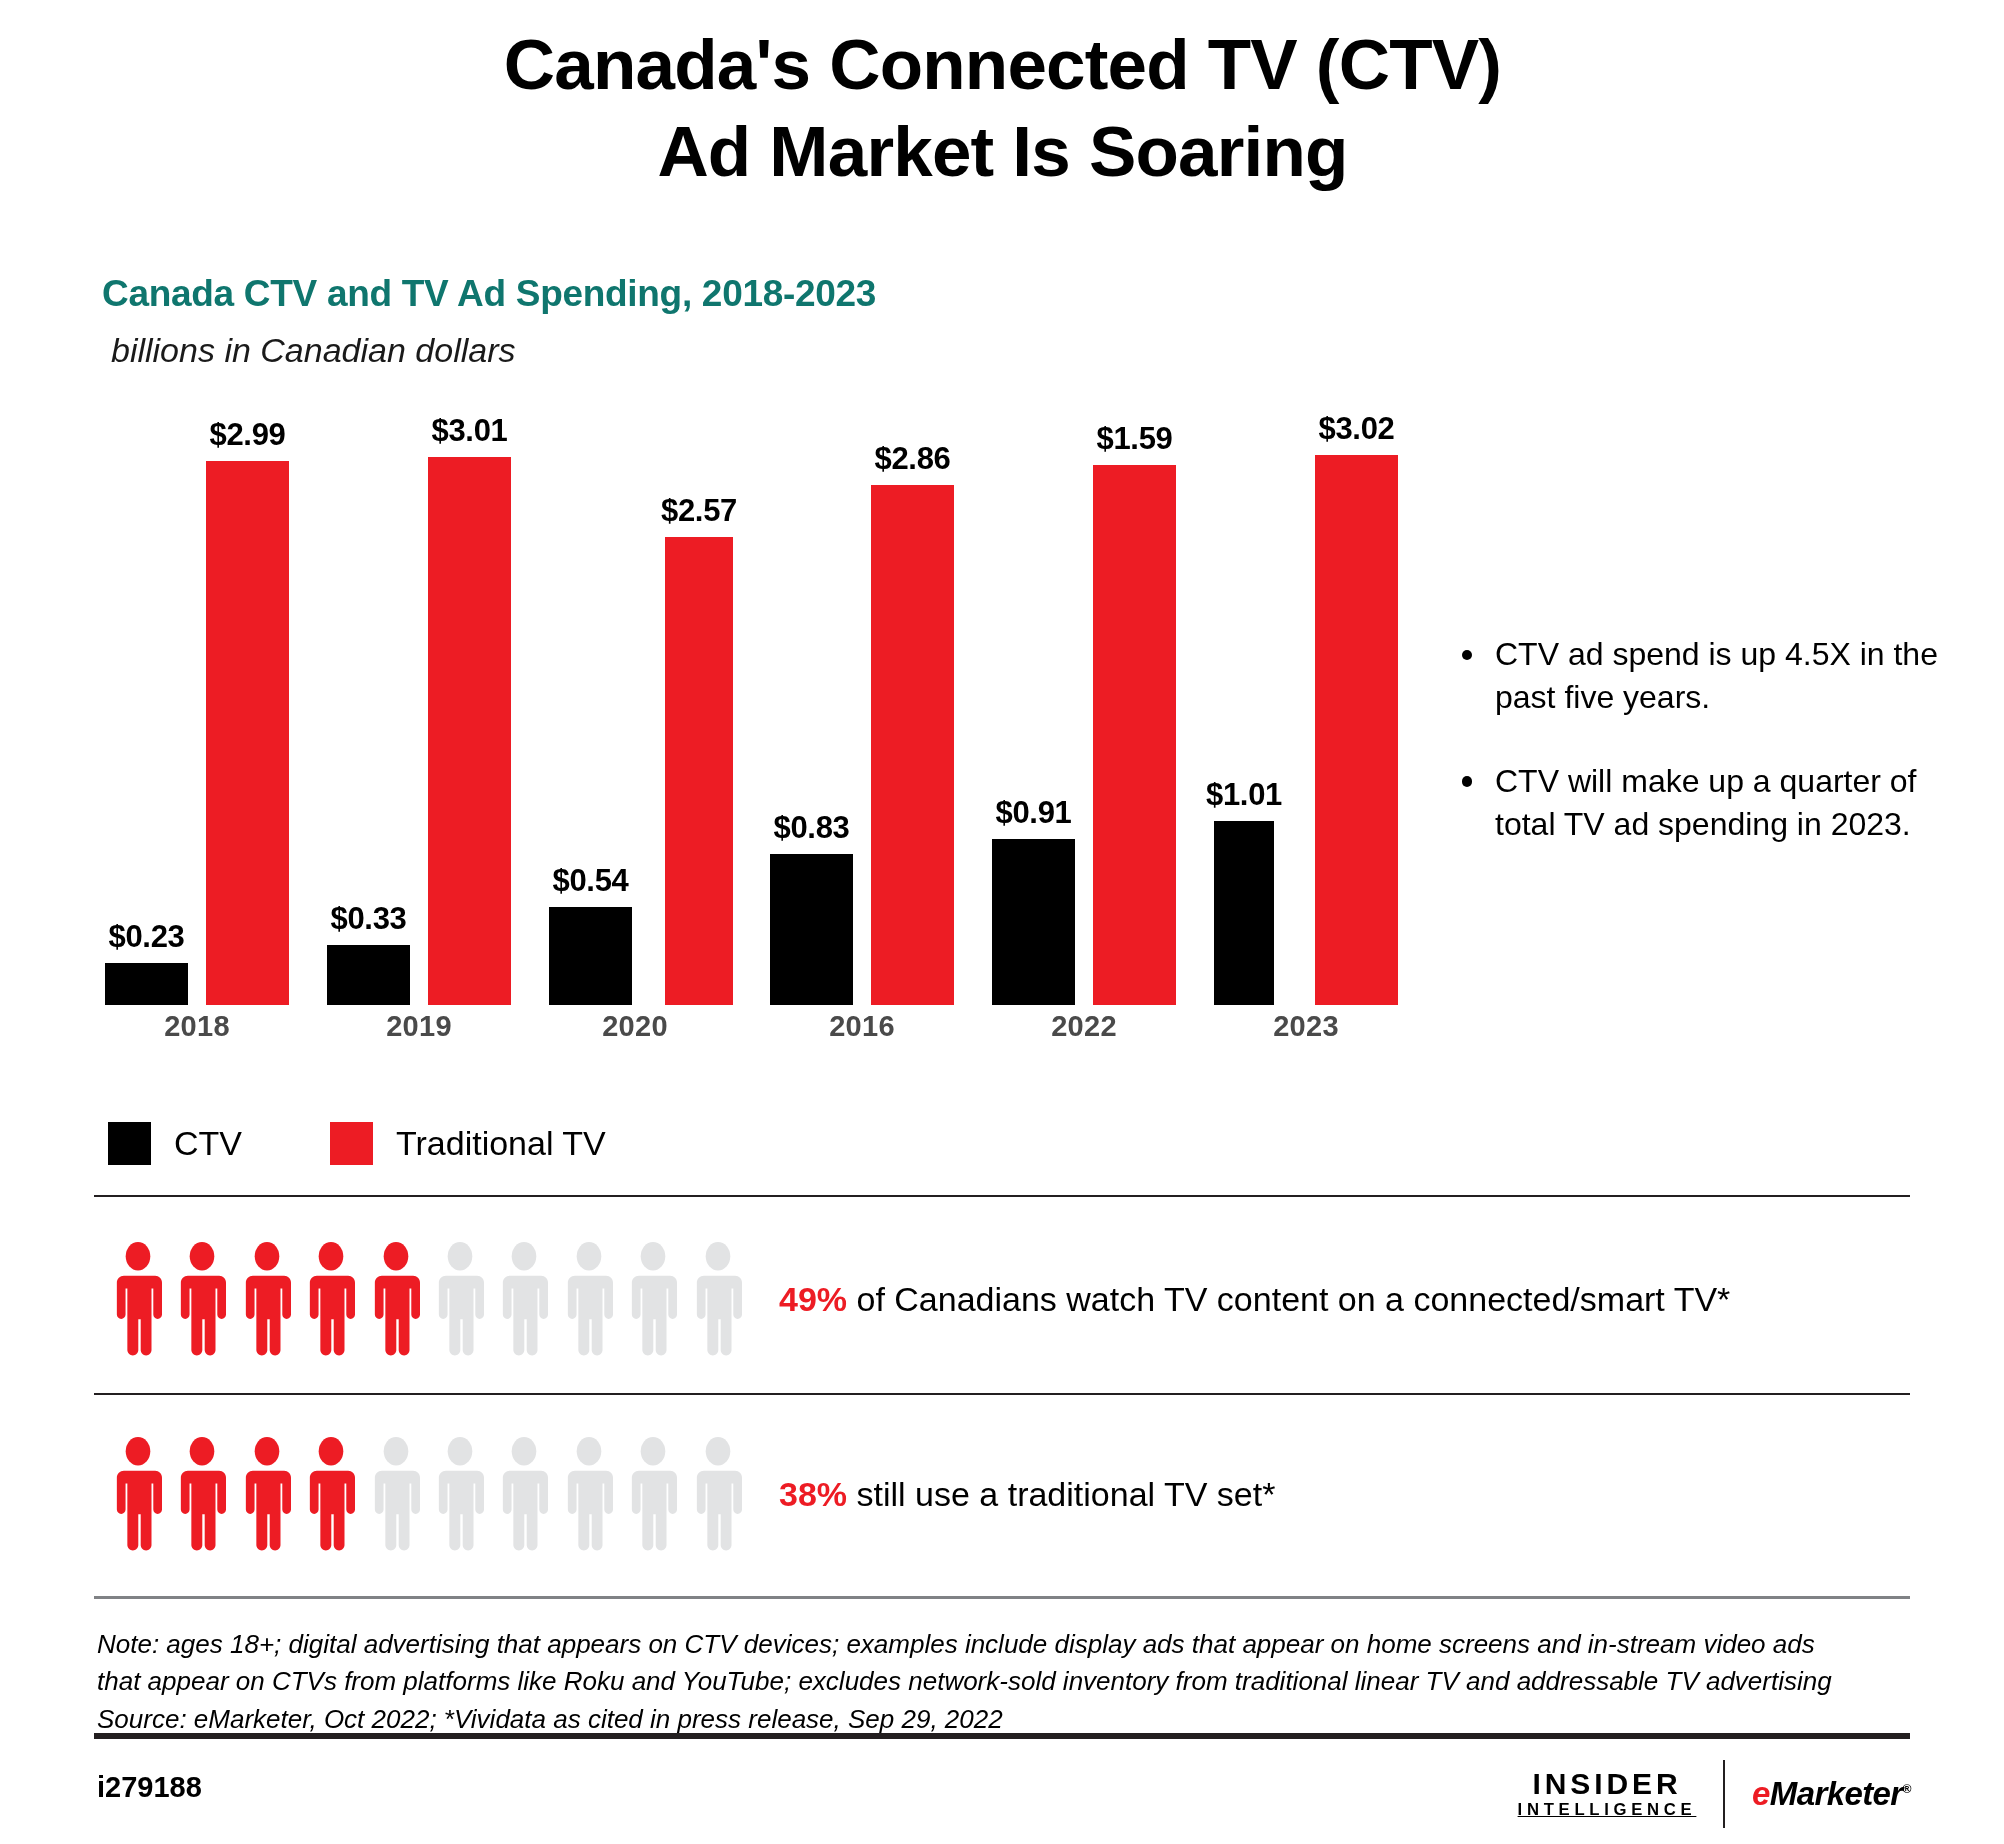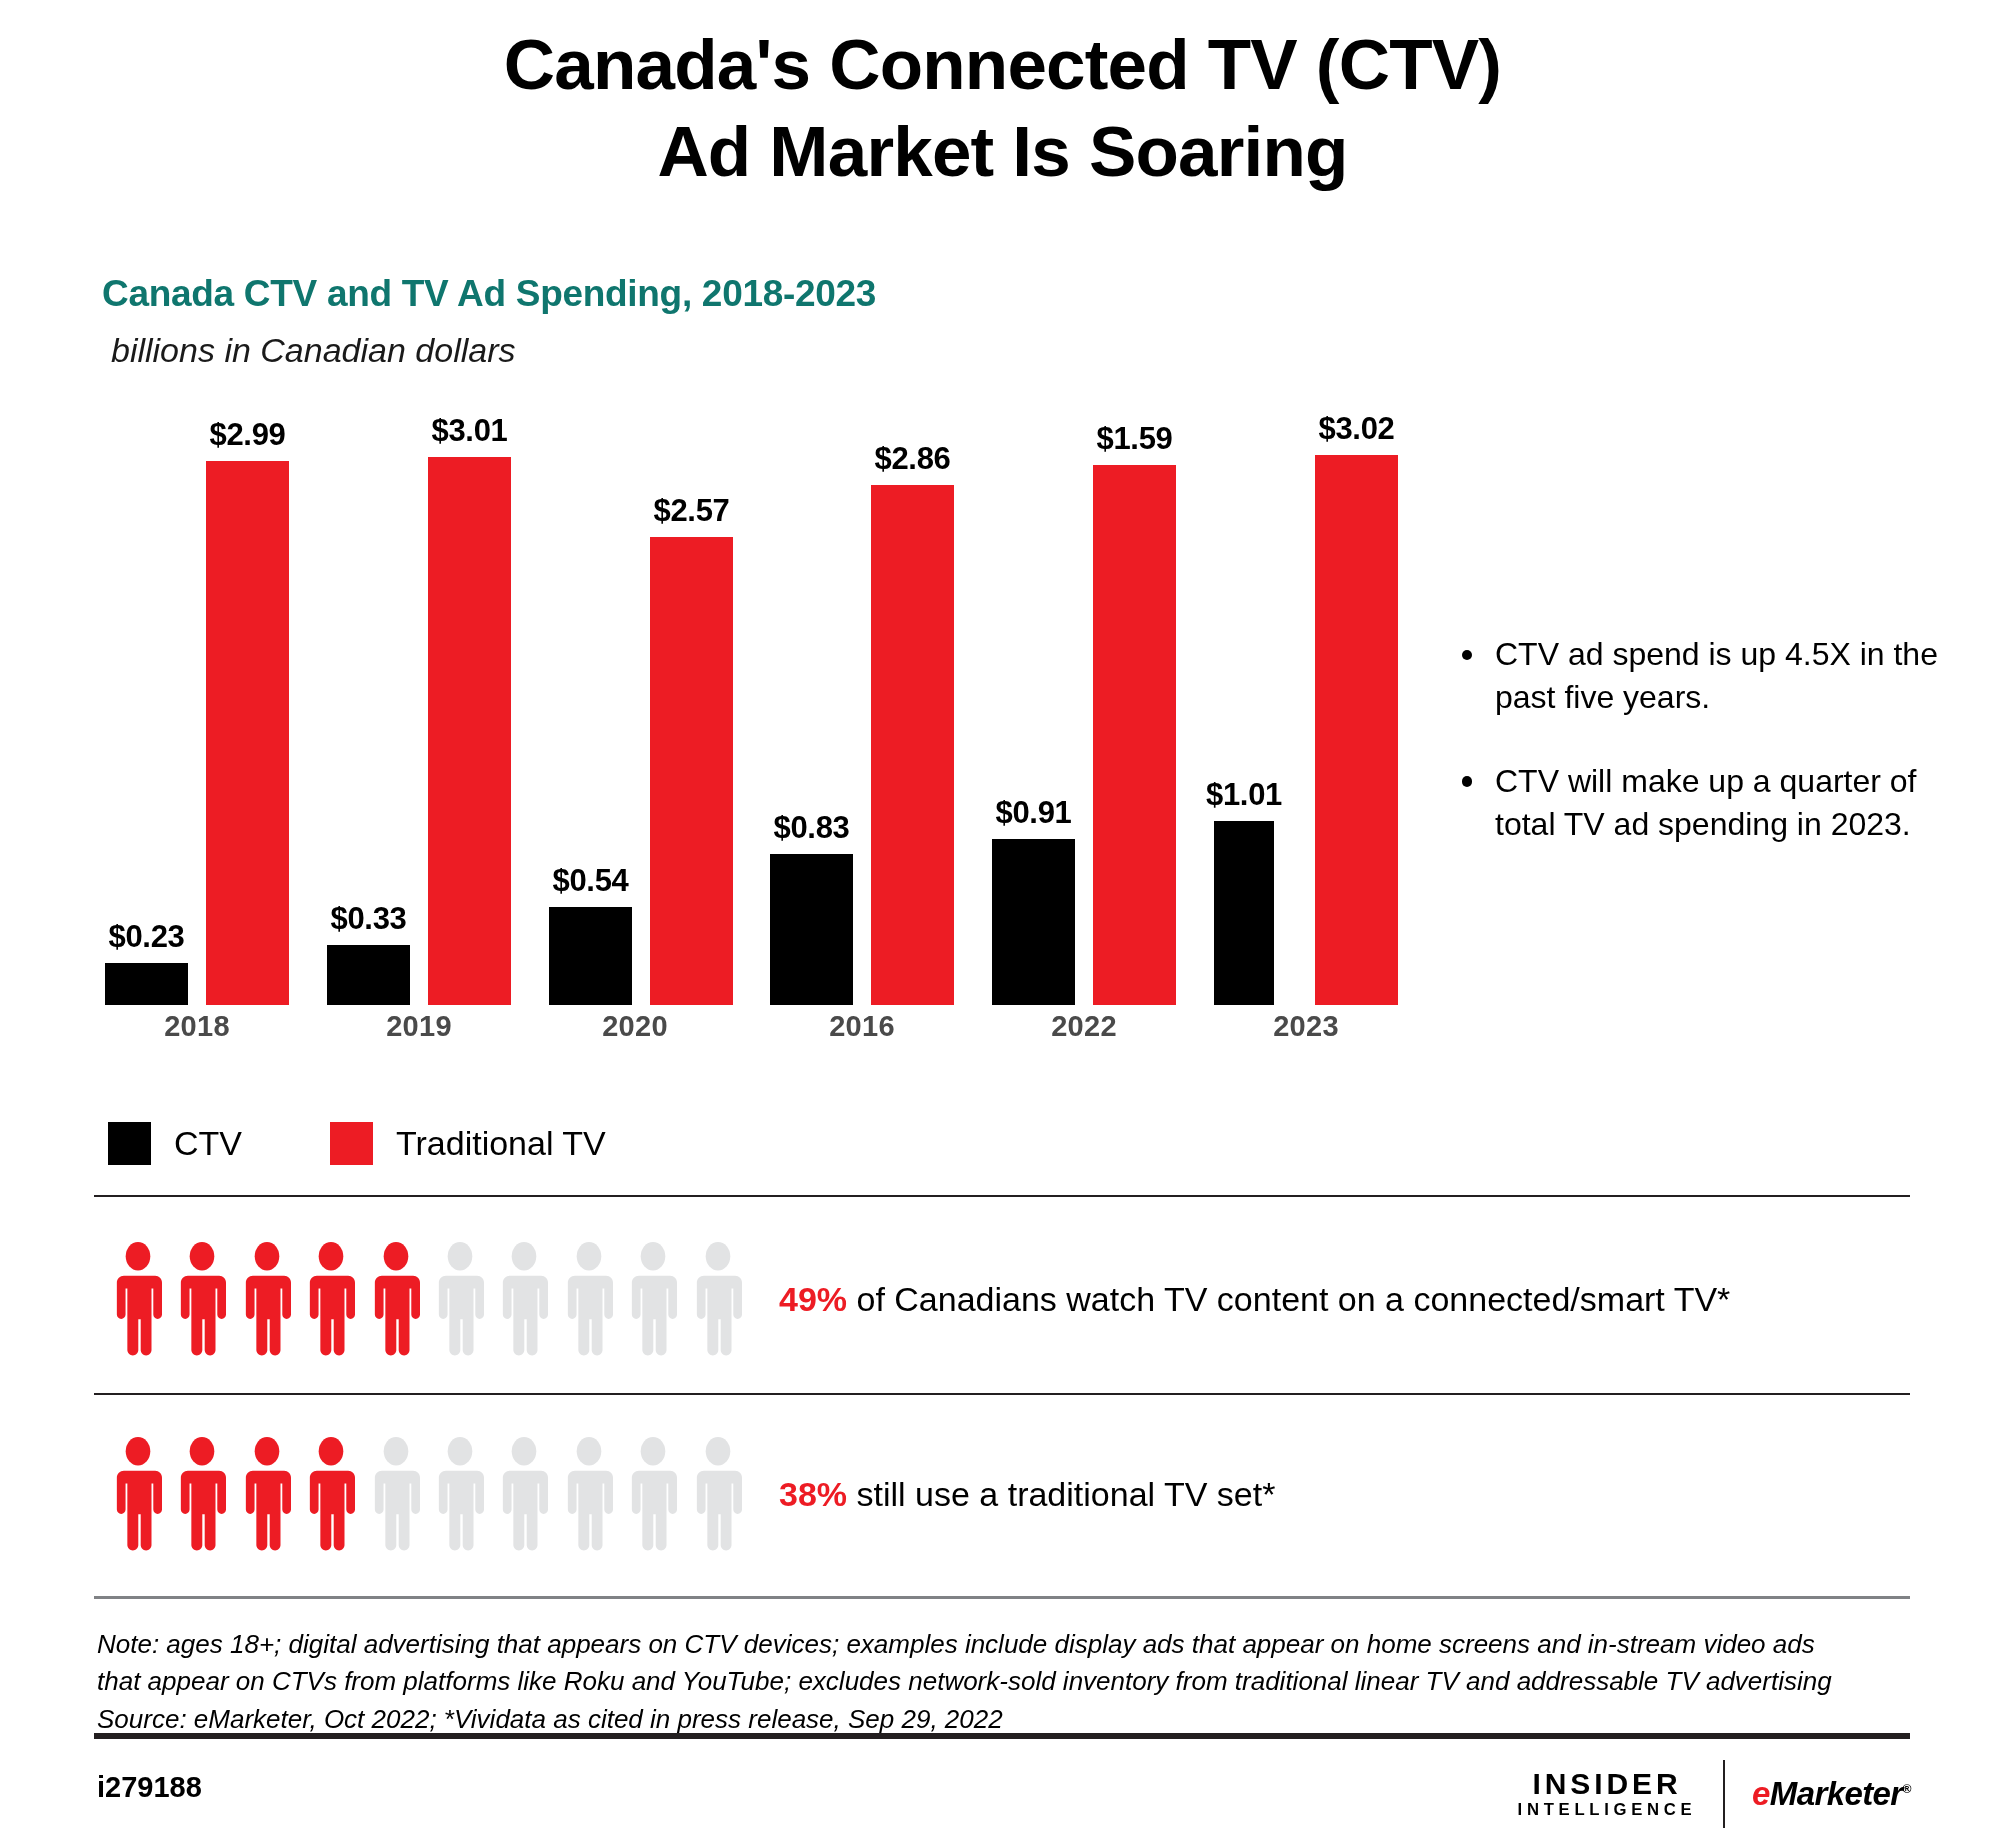--- a/index.html
+++ b/index.html
@@ -219,20 +219,21 @@
     font-weight: 700;
     letter-spacing: 3.9px;
     color: #000000;
   }
   .insider-bot {
     font-size: 16.7px;
     font-weight: 700;
     letter-spacing: 4.7px;
     color: #000000;
     margin-top: 3px;
+    text-decoration: underline;
   }
   .logo-sep {
     width: 1.7px;
     height: 68px;
     background: #231f20;
     margin: 0 27px;
   }
   .emkt {
     font-size: 33px;
     font-weight: 700;
@@ -271,21 +272,21 @@
             <span class="bar-label">$0.33</span>
           </div>
           <div class="bar trad" style="width: 83px; height: 548px;">
             <span class="bar-label">$3.01</span>
           </div>
         </div>
         <div class="grp" style="left: 444px; width: 184px;">
           <div class="bar ctv" style="width: 83px; height: 98px;">
             <span class="bar-label">$0.54</span>
           </div>
-          <div class="bar trad" style="width: 83px; height: 468px;">
+          <div class="bar trad" style="width: 68px; height: 468px;">
             <span class="bar-label">$2.57</span>
           </div>
         </div>
         <div class="grp" style="left: 665px; width: 184px;">
           <div class="bar ctv" style="width: 83px; height: 151px;">
             <span class="bar-label">$0.83</span>
           </div>
           <div class="bar trad" style="width: 83px; height: 520px;">
             <span class="bar-label">$2.86</span>
           </div>

